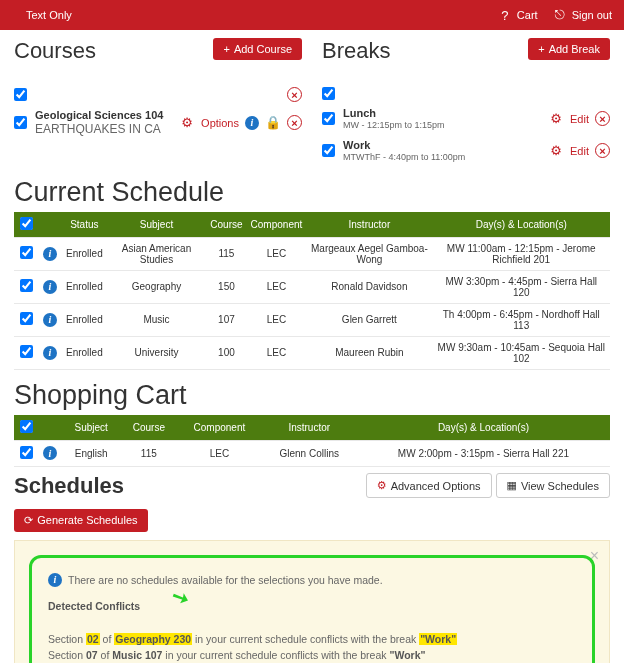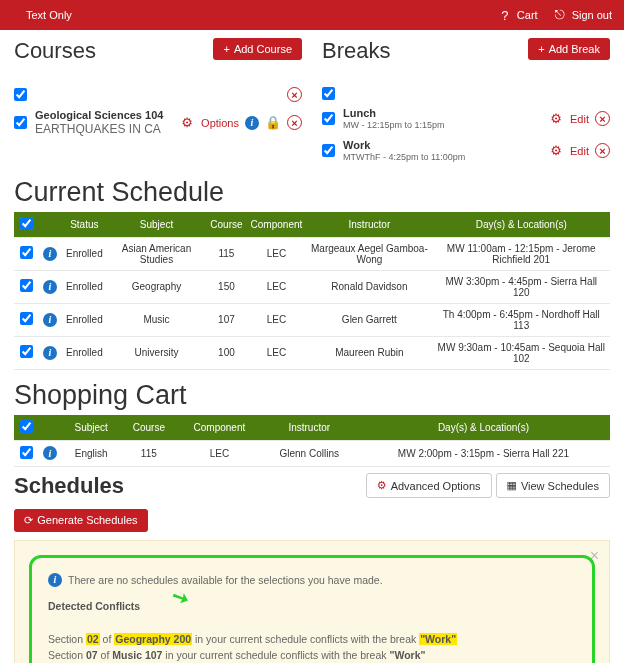--- a/index.html
+++ b/index.html
@@ -111,21 +111,21 @@
         <div class="t3">MW - 12:15pm to 1:15pm</div>
       </div>
       <span class="ico gear">⚙</span>
       <span class="edit-link">Edit</span>
       <span class="ico del">×</span>
     </div>
     <div class="row-item">
       <input type="checkbox" checked="" style="">
       <div class="body">
         <div class="t1">Work</div>
-        <div class="t3">MTWThF - 4:25pm to 11:00pm</div>
+        <div class="t3">MTWThF - 4:40pm to 11:00pm</div>
       </div>
       <span class="ico gear">⚙</span>
       <span class="edit-link">Edit</span>
       <span class="ico del">×</span>
     </div>
   </div>
 </div>
 
 <h2 class="section">Current Schedule</h2>
 <table>
@@ -230,21 +230,21 @@
 <div class="alert-wrap">
   <span class="alert-close">×</span>
   <div class="alert-inner" style="position:relative">
     <span class="arrow" style="top:24px;left:140px">➘</span>
     <span class="arrow" style="top:108px;left:110px">➘</span>
     <div class="infohead">
           <span class="ico info">i</span>
           <span>There are no schedules available for the selections you have made.</span>
         </div>
     <p><b>Detected Conflicts</b></p><br>
-    <p><span>Section </span><b class="hl">02</b><span> of </span><b class="hl">Geography 200</b><span> in your current schedule conflicts with the break </span><b class="hl">"Work"</b></p>
+    <p><span>Section </span><b class="hl">02</b><span> of </span><b class="hl">Geography 230</b><span> in your current schedule conflicts with the break </span><b class="hl">"Work"</b></p>
     <p><span>Section </span><b>07</b><span> of </span><b>Music 107</b><span> in your current schedule conflicts with the break </span><b>"Work"</b></p><br>
     <p><b>General Tips</b></p><br>
     <br>
     <br>
     
     <br>
     
   </div>
 </div>
 

